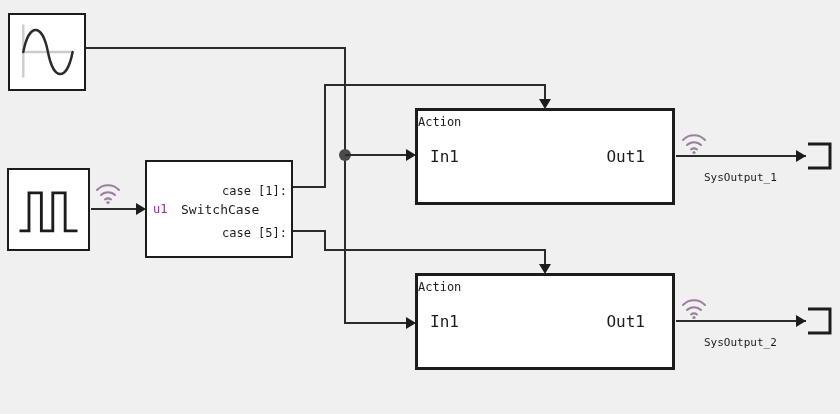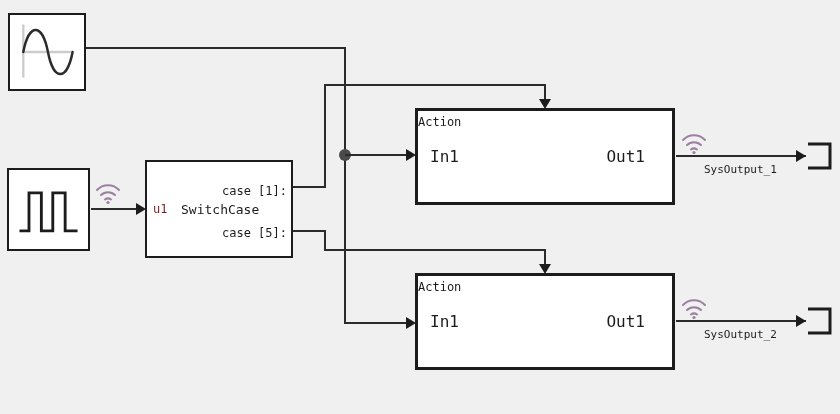--- a/index.html
+++ b/index.html
@@ -58,21 +58,21 @@
     font-size: 13px;
     color: #1c1c1c;
     white-space: nowrap;
   }
   .sc-in {
     position: absolute;
     left: 6px;
     top: 50%;
     transform: translateY(-50%);
     font-size: 12px;
-    color: #7f1d1d;
+    color: #a21caf;
   }
   .sc-case {
     position: absolute;
     right: 4px;
     font-size: 12px;
     color: #1c1c1c;
     white-space: nowrap;
   }
 
   
@@ -110,20 +110,21 @@
 
   
   .terminator { position: absolute; }
 
   
   .sig-label {
     position: absolute;
     font-size: 11px;
     color: #1c1c1c;
     white-space: nowrap;
+    margin-top: 8px;
   }
 </style>
 </head>
 <body>
 
 <div id="canvas">
 
   <div class="block src-block" style="left:8px; top:13px; width:78px; height:78px;">
     <span>
       <svg viewBox="0 0 78 78" preserveAspectRatio="none">

